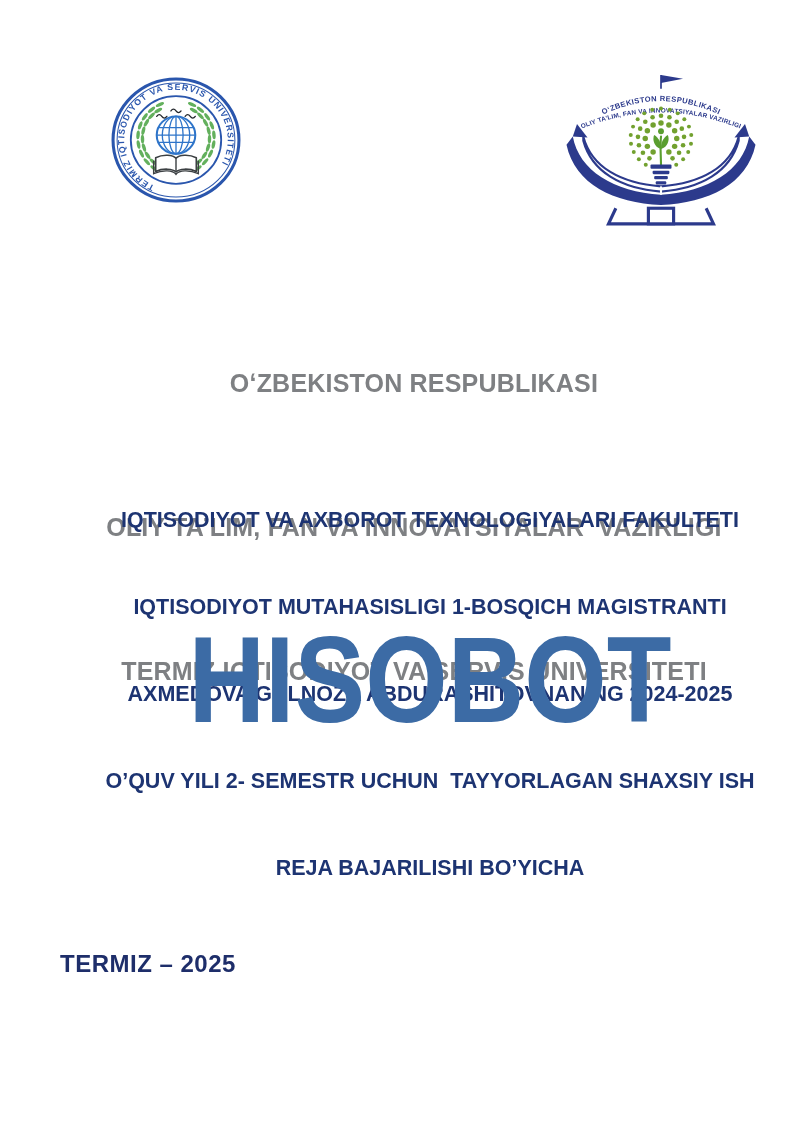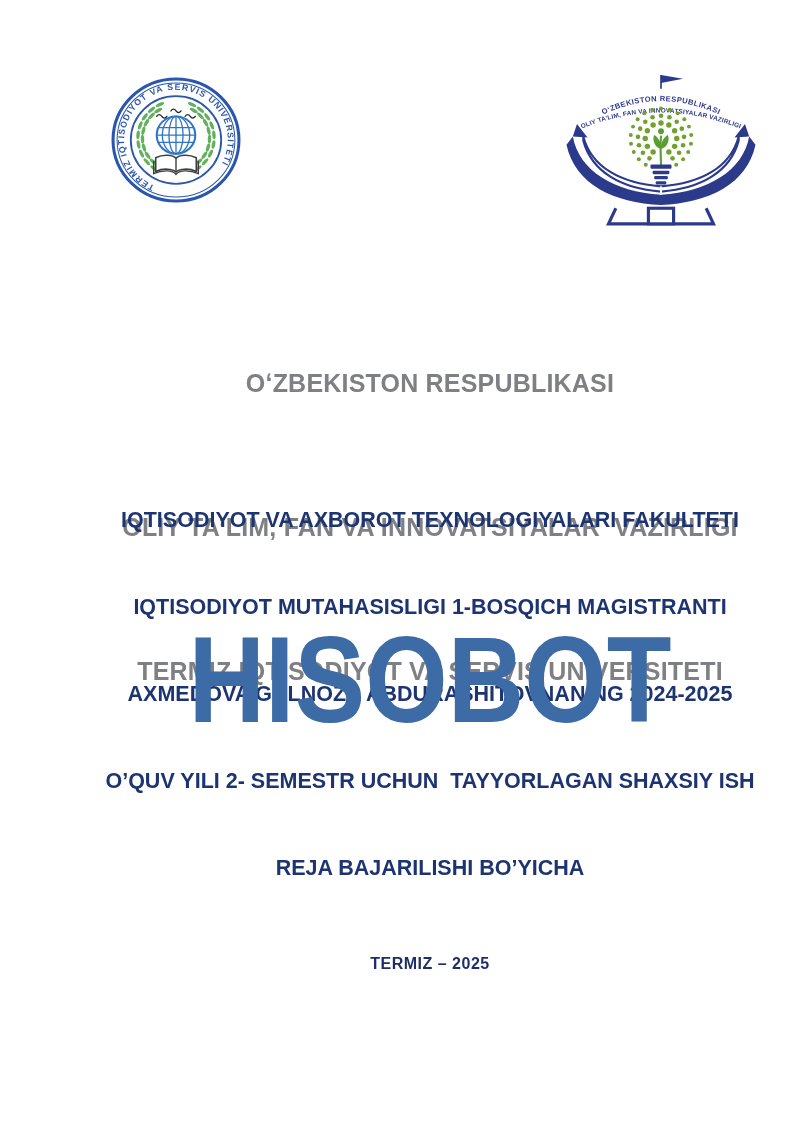--- a/index.html
+++ b/index.html
@@ -6,37 +6,37 @@
   .page{
     position:relative;width:800px;height:1131px;background:#ffffff;
     font-family:"Liberation Sans",sans-serif;overflow:hidden;
   }
   
   .seal-svg{position:absolute;left:110px;top:76px;width:132px;height:128px;}
   .ministry-svg{position:absolute;left:556px;top:72px;width:210px;height:156px;}
 
   
   .header-block{
-    position:absolute;left:60px;top:263px;width:740px;text-align:center;
+    position:absolute;left:44px;top:263px;width:740px;text-align:center;
     color:var(--header-gray);font-weight:bold;font-size:25px;line-height:48px;
     white-space:pre-wrap;letter-spacing:.2px;
   }
   .subtitle-block{
     position:absolute;left:40px;top:448px;width:780px;text-align:center;
     color:var(--subtitle-navy);font-weight:bold;font-size:21.5px;line-height:29px;
     white-space:pre-wrap;
   }
   .title{
     position:absolute;left:60px;top:612px;width:740px;text-align:center;
     color:var(--title-blue);font-weight:bold;font-size:106px;line-height:134px;
     transform:scaleY(1.15);transform-origin:50% 50%;white-space:pre;
   }
   .footer{
-    position:absolute;left:60px;top:948px;width:740px;text-align:center;
-    color:var(--footer-navy);font-weight:bold;font-size:16px;line-height:32px;
+    position:absolute;left:60px;top:948px;width:740px;
+    color:var(--footer-navy);font-weight:bold;font-size:24px;line-height:32px;
     letter-spacing:.5px;white-space:pre;
   }
 
   
   .seal-ring{stroke:var(--seal-blue);fill:none;}
   .seal-text{fill:var(--seal-blue);font-weight:bold;font-size:8.6px;letter-spacing:1.1px;
              font-family:"Liberation Sans",sans-serif;}
   .globe{stroke:var(--globe-blue);fill:none;}
   .leaf{fill:var(--laurel-green);}
   .bird{stroke:#22262b;stroke-width:1.3;fill:none;stroke-linecap:round;}

